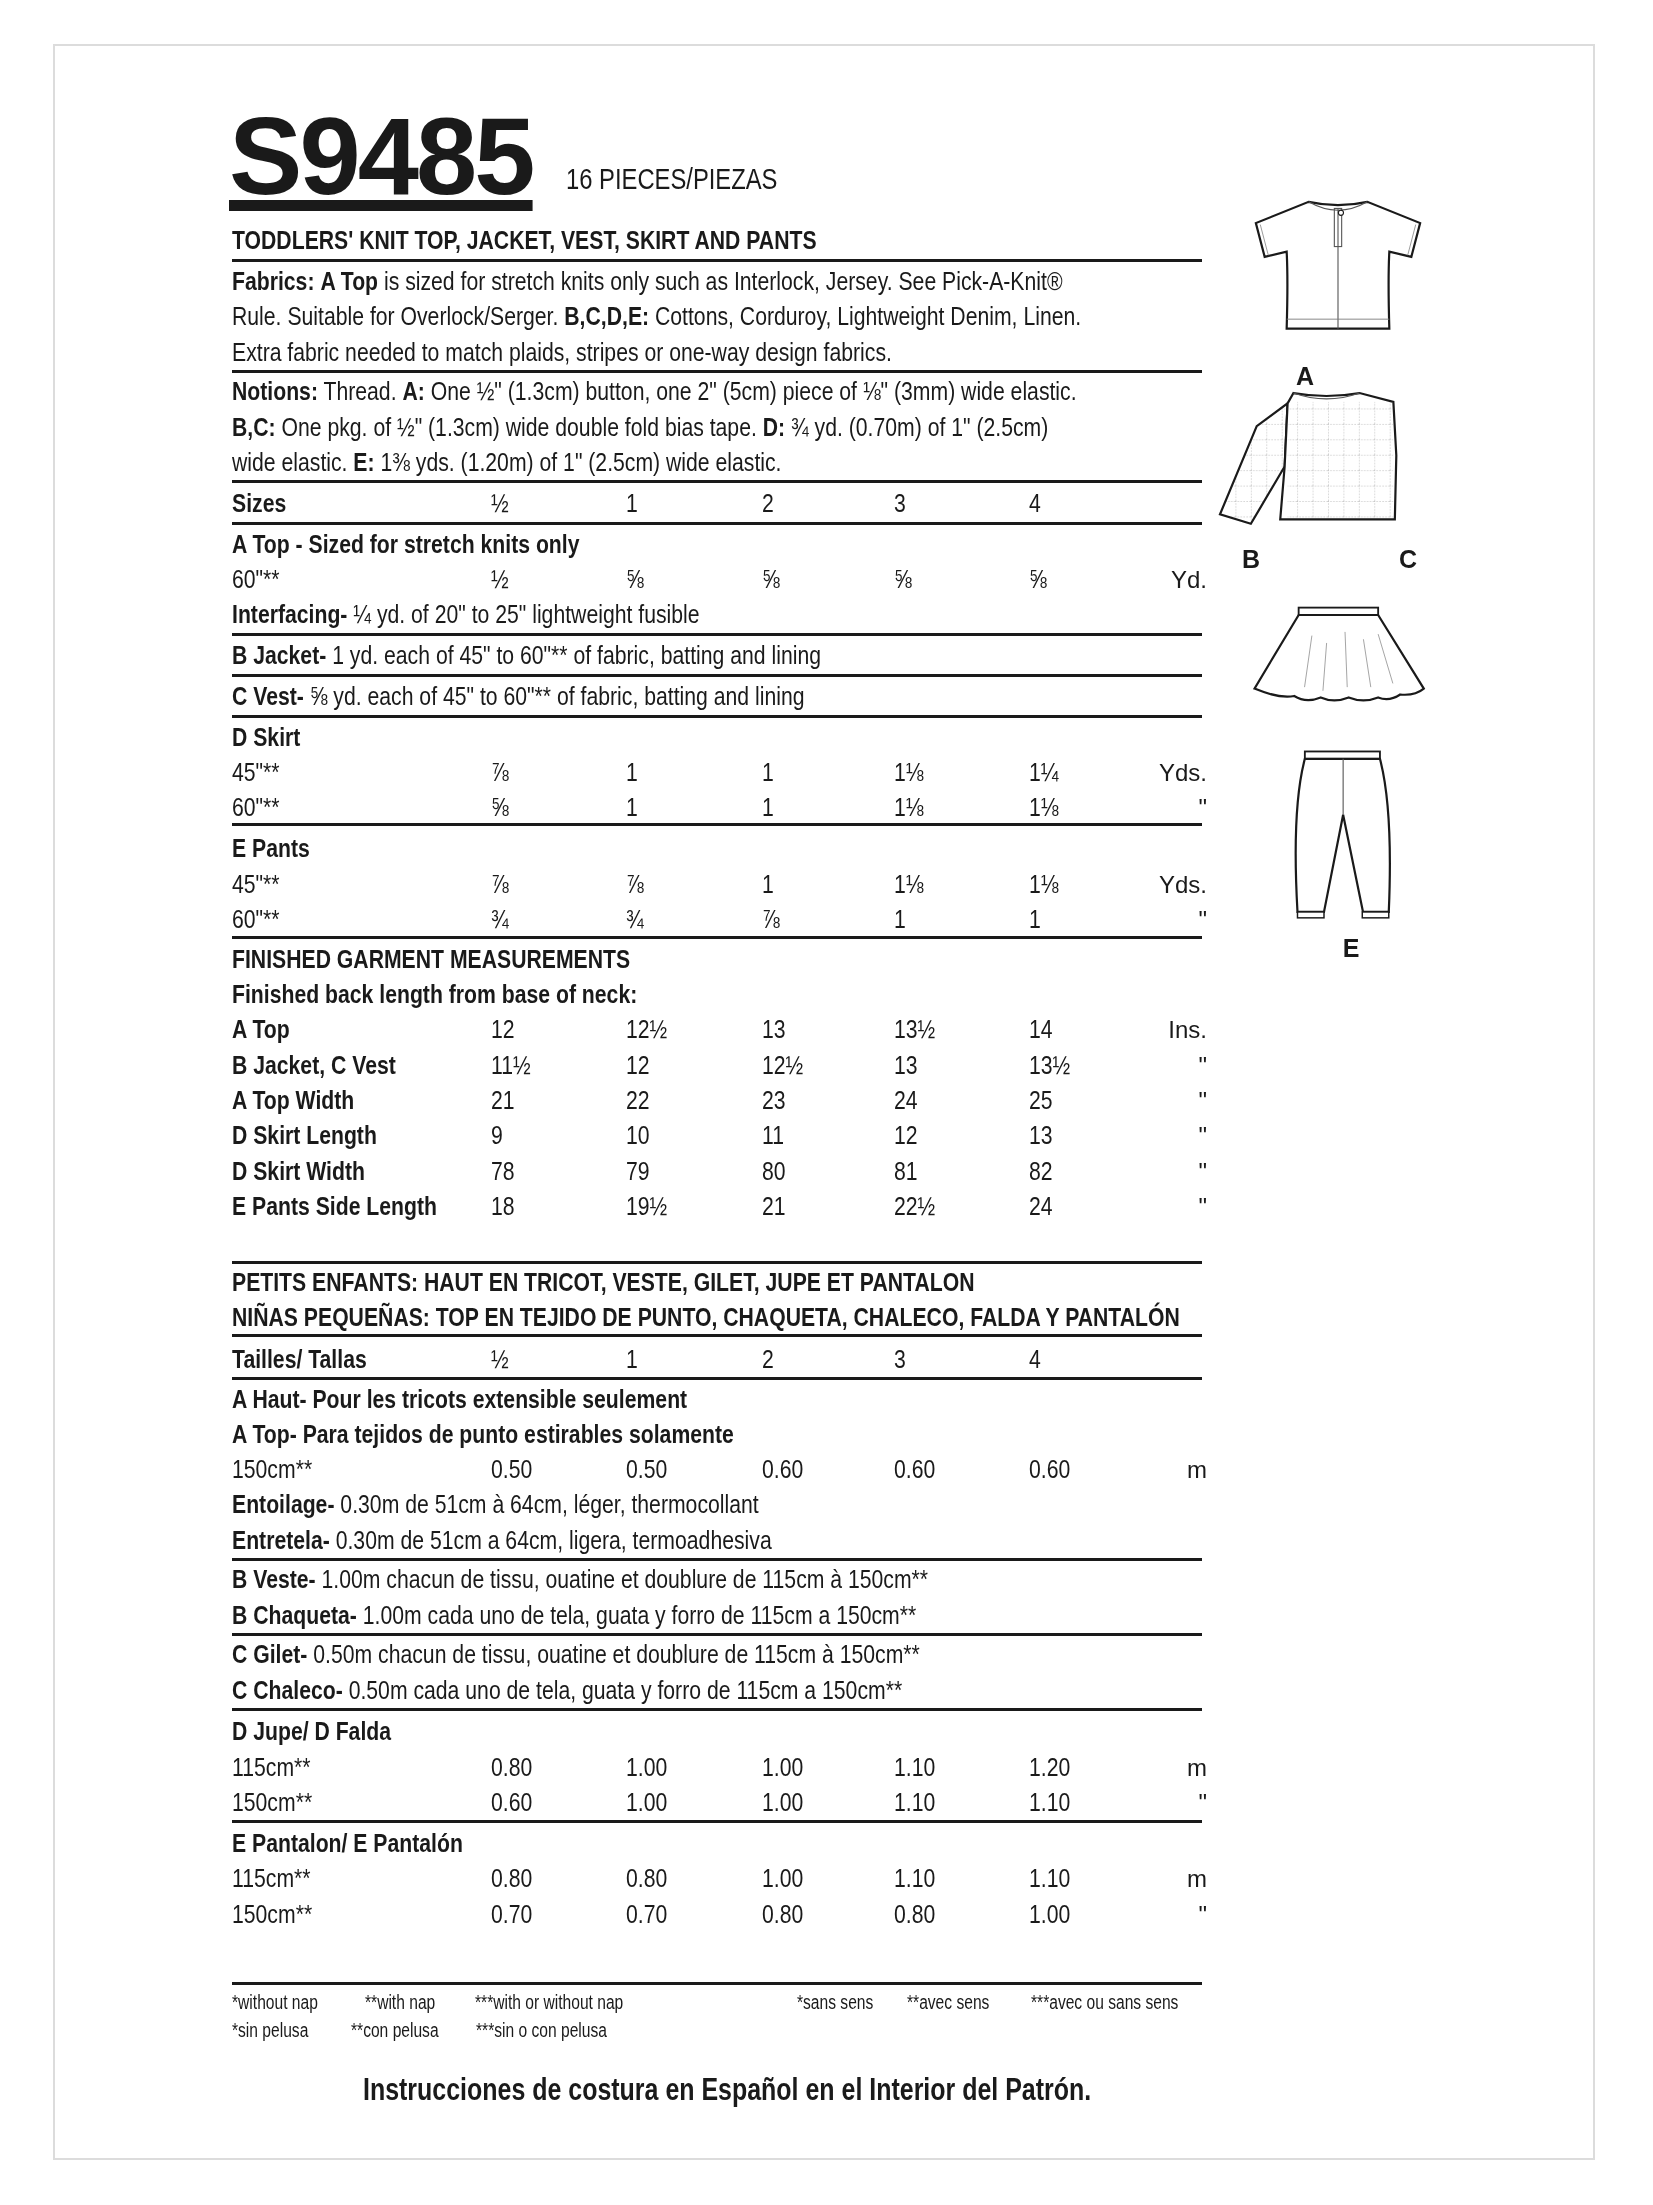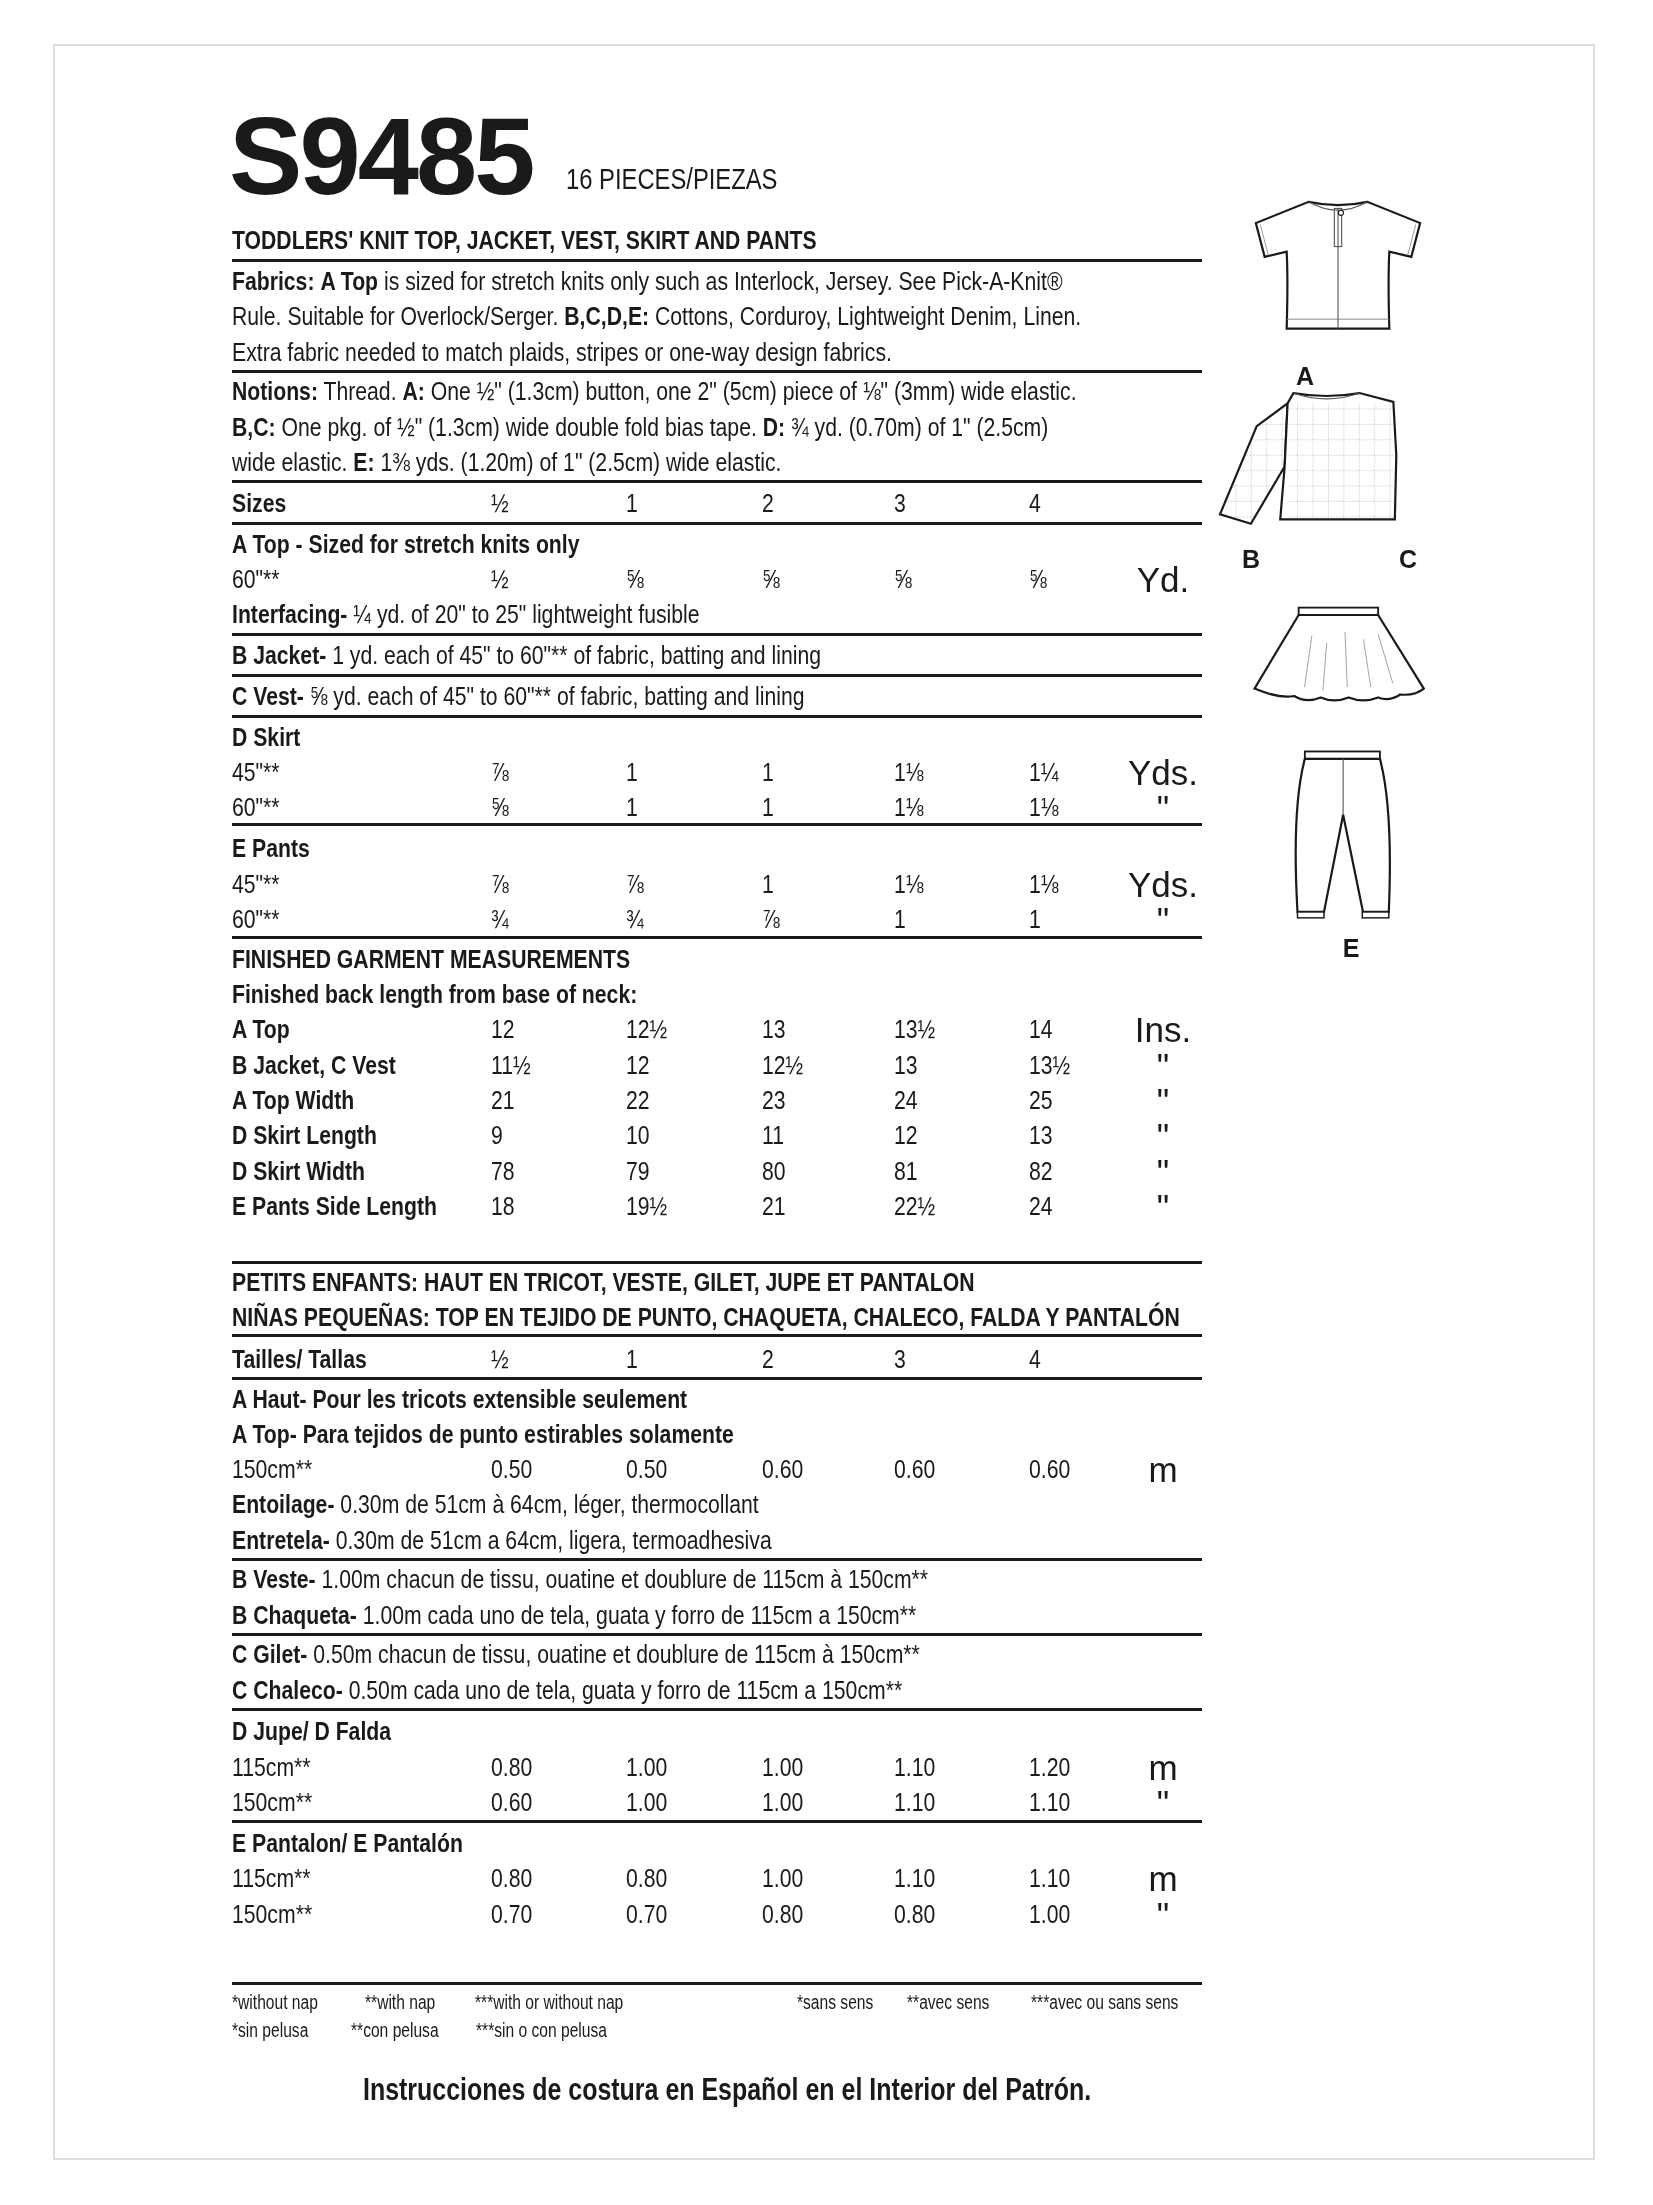--- a/index.html
+++ b/index.html
@@ -1,30 +1,30 @@
 <!DOCTYPE html>
 <html style="font-size:11.8px"><head>
 <meta charset="utf-8">
 <style>
   html, body { margin: 0; padding: 0; background: #ffffff; }
   body { width: 1654px; height: 2205px; position: relative; overflow: hidden; color: #1a1a1a;
          font-family: "Liberation Sans", "DejaVu Sans", sans-serif; }
   .frame { position: absolute; left: 53px; top: 44px; width: 1542px; height: 2116px;
            border: 2.2px solid #dcdcdc; box-sizing: border-box; }
   .abs { position: absolute; white-space: nowrap; }
-  .pattern-no { left: 229px; top: 101px; font-size: 110px; font-weight: 700; letter-spacing: -2.9px; line-height: 110px; }
+  .pattern-no { left: 229px; top: 101px; font-size: 110px; font-weight: 700; letter-spacing: -2.9px; line-height: 110px; text-decoration: underline; }
   .pieces { left: 566px; top: 163px; font-size: 29px; transform: scaleX(0.82); transform-origin: left top; }
   .rule { position: absolute; left: 232px; width: 970px; height: 2.9px; background: #1a1a1a; }
   .line { position: absolute; left: 232px; font-size: 26.5px; line-height: 31px; white-space: nowrap;
           transform: scaleX(0.80); transform-origin: left top; }
   .line b { font-weight: 700; }
   .head { font-weight: 700; letter-spacing: 0px; }
   .cell { position: absolute; font-size: 26.5px; line-height: 31px; white-space: nowrap;
           transform: scaleX(0.80); transform-origin: left top; }
-  .unit { position: absolute; font-size: 35px; line-height: 31px; width: 88px; text-align: center; }
+  .unit { position: absolute; font-size: 24px; line-height: 31px; width: 88px; text-align: right; }
   .fn { position: absolute; font-size: 20px; line-height: 23.5px; white-space: nowrap;
         transform: scaleX(0.78); transform-origin: left top; }
   .instr { position: absolute; left: 363px; top: 2071px; font-size: 32px; font-weight: 700; white-space: nowrap;
            transform: scaleX(0.78); transform-origin: left top; }
   .illus-label { position: absolute; font-size: 25px; font-weight: 700; width: 44px; text-align: center; }
   svg.illus { position: absolute; overflow: visible; }
 </style>
 </head>
 <body>
 

